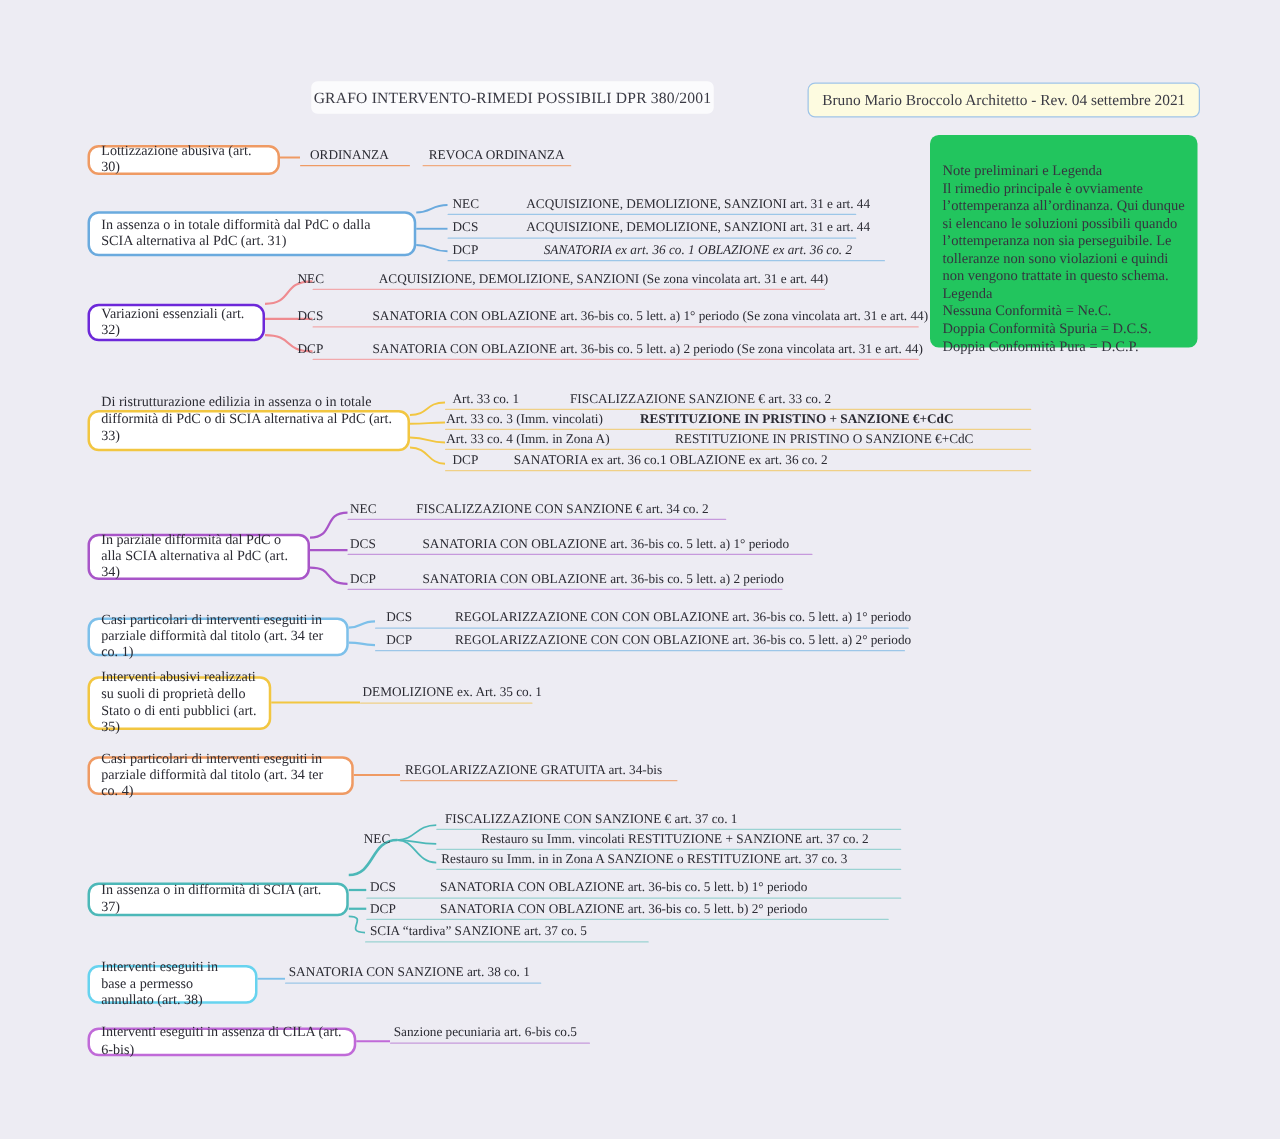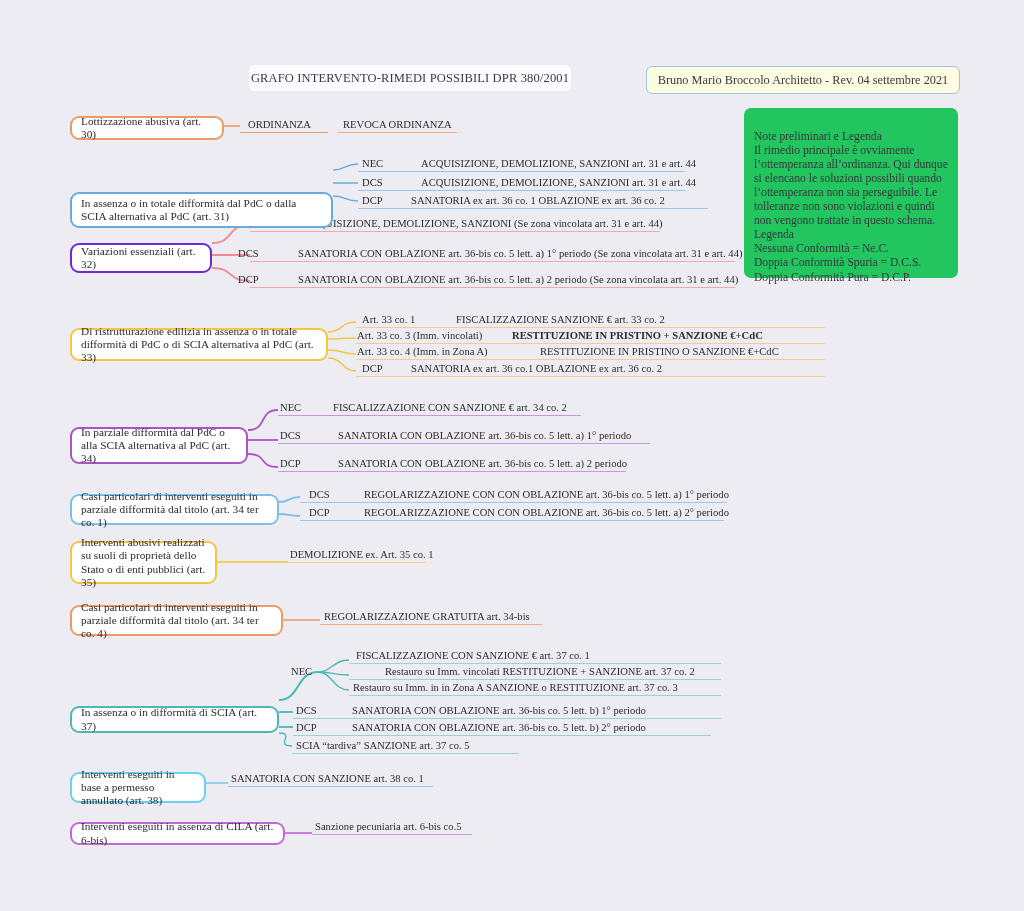--- a/index.html
+++ b/index.html
@@ -119,29 +119,29 @@
 Legenda
 Nessuna Conformità = Ne.C.
 Doppia Conformità Spuria = D.C.S.
 Doppia Conformità Pura = D.C.P.</span>
   </div>
 
   <div class="abs node" style="left:70px;top:116px;width:154px;height:24px;border:2px solid #ef9a63;">
     <span>Lottizzazione abusiva (art. 30)</span>
   </div>
 
-  <div class="abs node" style="left:70px;top:169px;width:263px;height:36px;border:2px solid #6aaade;margin-top:23px;">
+  <div class="abs node" style="left:70px;top:169px;width:263px;height:36px;border:2px solid #6aaade;">
     <span>In assenza o in totale difformità  dal PdC o dalla SCIA alternativa al PdC  (art. 31)</span>
   </div>
 
   <div class="abs node" style="left:70px;top:243px;width:142px;height:30px;border:2px solid #6d28d9;">
     <span>Variazioni essenziali (art. 32)</span>
   </div>
 
-  <div class="abs node" style="left:70px;top:328px;width:258px;height:33px;border:2px solid #f2c641;">
+  <div class="abs node" style="left:70px;top:328px;width:258px;height:33px;border:2px solid #f2c641;align-items:flex-end;">
     <span> Di ristrutturazione edilizia in assenza o in totale difformità di PdC o di SCIA alternativa al PdC (art. 33)</span>
   </div>
 
   <div class="abs node" style="left:70px;top:427px;width:178px;height:37px;border:2px solid #a855c8;">
     <span> In parziale difformità dal PdC o alla SCIA alternativa al PdC (art. 34)</span>
   </div>
 
   <div class="abs node" style="left:70px;top:494px;width:209px;height:31px;border:2px solid #7dc0ea;">
     <span> Casi particolari di interventi eseguiti in parziale difformità dal titolo (art. 34 ter co. 1)</span>
   </div>
@@ -187,21 +187,21 @@
     <span>DCS</span>
   </div>
   <div class="abs leaf" style="left:421px;top:177px;">
     <span>ACQUISIZIONE, DEMOLIZIONE, SANZIONI art. 31 e art. 44</span>
   </div>
   <div class="abs ul" style="left:358px;top:190px;width:327px;background:#9cc6e8;"></div>
 
   <div class="abs leaf" style="left:362px;top:195px;">
     <span>DCP</span>
   </div>
-  <div class="abs leaf" style="left:411px;top:195px;">
+  <div class="abs leaf" style="left:435px;top:195px;font-style:italic;">
     <span>SANATORIA ex art. 36 co. 1          OBLAZIONE ex art. 36 co. 2</span>
   </div>
   <div class="abs ul" style="left:358px;top:208px;width:350px;background:#9cc6e8;"></div>
 
   <div class="abs leaf" style="left:238px;top:218px;">
     <span>NEC</span>
   </div>
   <div class="abs leaf" style="left:303px;top:218px;">
     <span>ACQUISIZIONE, DEMOLIZIONE, SANZIONI (Se zona vincolata art. 31 e art. 44)</span>
   </div>

